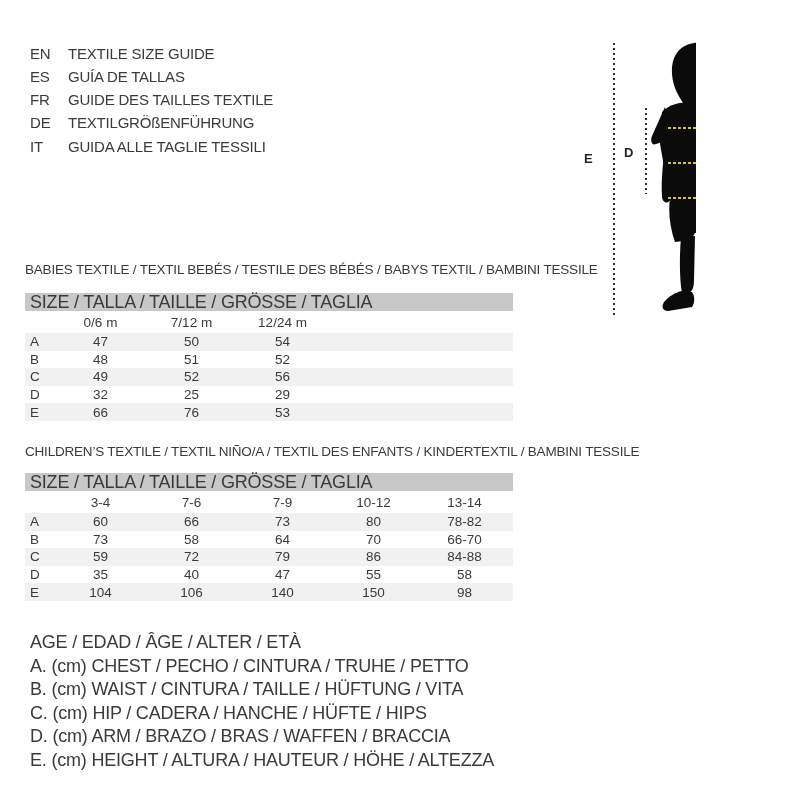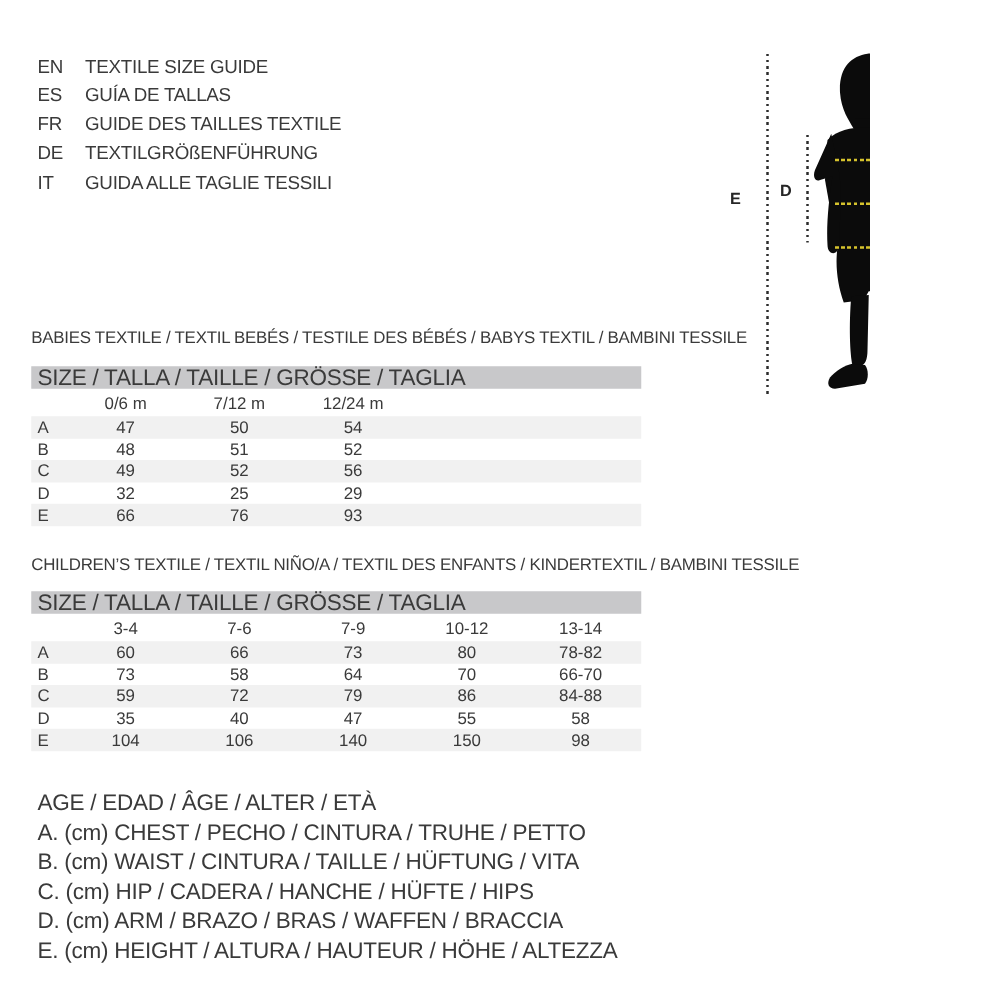--- a/index.html
+++ b/index.html
@@ -110,21 +110,21 @@
     <div class="t-row" style="top:385.8px">
       <span class="c-label">D</span>
       <span class="c-val">32</span>
       <span class="c-val">25</span>
       <span class="c-val">29</span>
     </div>
     <div class="t-row striped" style="top:403.4px">
       <span class="c-label">E</span>
       <span class="c-val">66</span>
       <span class="c-val">76</span>
-      <span class="c-val">93</span>
+      <span class="c-val">53</span>
     </div>
   </div>
 
   <div>
     <div class="tbl-title" style="top:444px">CHILDREN’S TEXTILE / TEXTIL NIÑO/A / TEXTIL DES ENFANTS / KINDERTEXTIL / BAMBINI TESSILE</div>
     <div class="size-bar" style="top:473px">SIZE / TALLA / TAILLE / GRÖSSE / TAGLIA</div>
 
     <div class="t-row" style="top:494px">
       <span class="c-label"></span>
       <span class="c-val">3-4</span>

